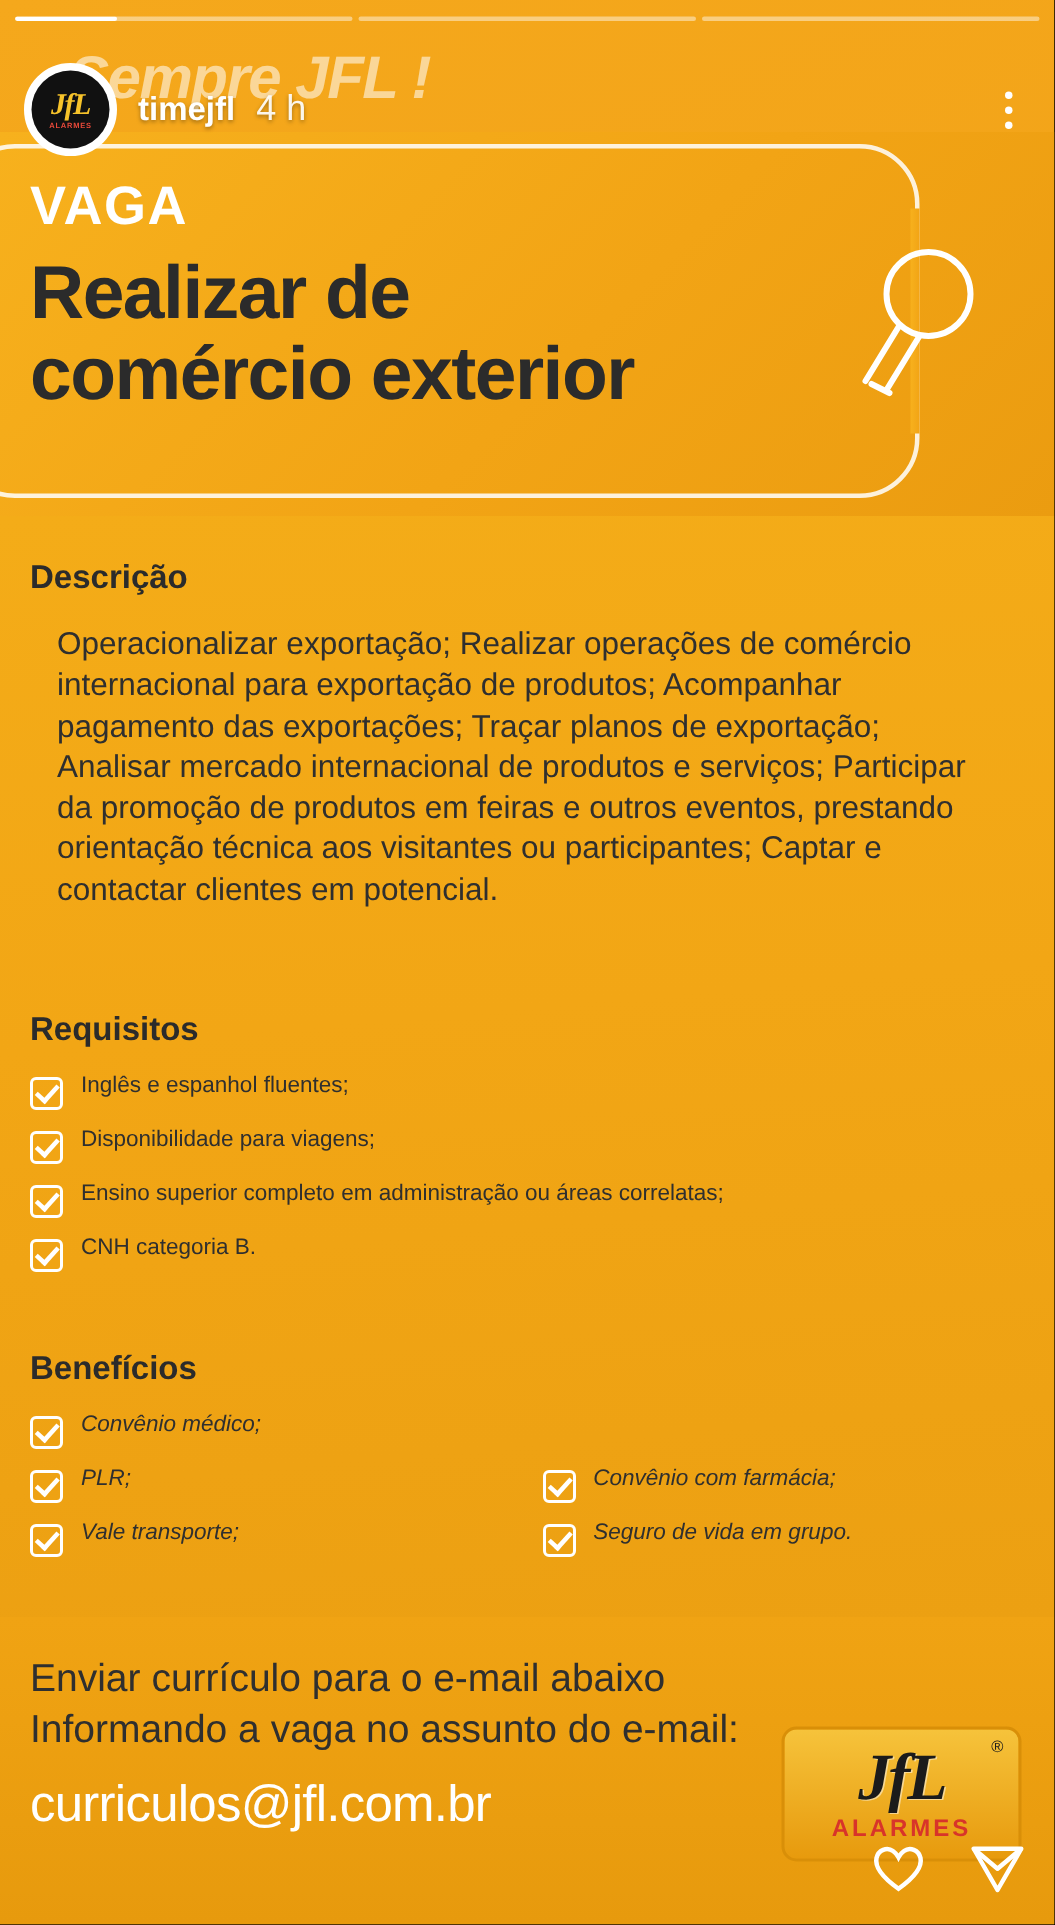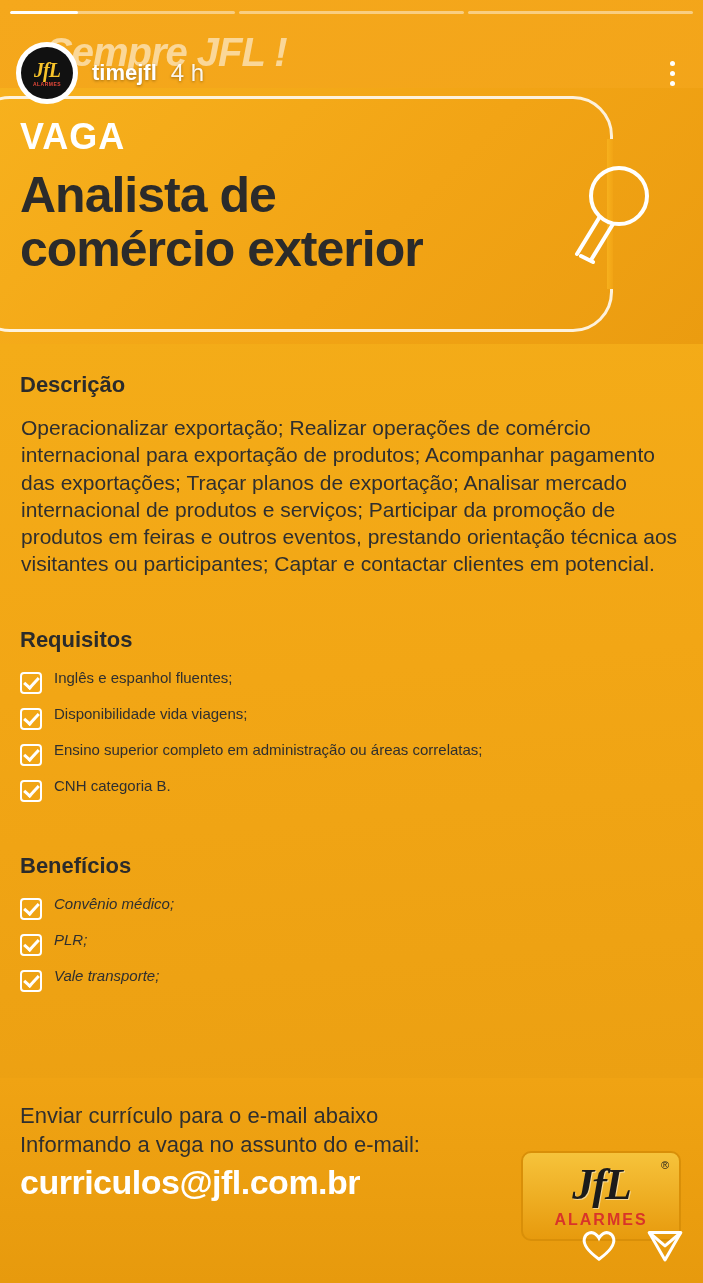--- a/index.html
+++ b/index.html
@@ -221,21 +221,21 @@
   .section-title {
     font-size: 22px;
     font-weight: bold;
     color: #2b2b2b;
     margin: 0 0 16px 0;
   }
   .desc-text {
     font-size: 21px;
     line-height: 1.30;
     color: #2f2f2f;
-    margin: 1px;
+    margin: 18px;
   }
   .gap-lg { height: 48px; }
   .gap-md { height: 40px; }
 
   .req-list { margin: 0; padding: 0; list-style: none; }
   .req-item {
     display: flex;
     align-items: flex-start;
     gap: 12px;
     margin-bottom: 11px;
@@ -275,29 +275,29 @@
     position: absolute;
     left: 0;
     right: 0;
     bottom: 0;
     height: 205px;
     background: linear-gradient(180deg, #f0a313 0%, #e79a0d 100%);
     padding: 24px 20px 0 20px;
     box-sizing: border-box;
   }
   .footer-line {
-    font-size: 22px;
+    font-size: 26px;
     color: #2f2f2f;
     line-height: 1.30;
   }
   .footer-email {
     font-size: 34px;
-    font-weight: bold;
+    font-weight: normal;
     color: #ffffff;
-    margin-top: 4px;
+    margin-top: 14px;
     letter-spacing: -0.5px;
   }
   .footer-logo {
     position: absolute;
     right: 22px;
     bottom: 42px;
     width: 156px;
     height: 86px;
     border-radius: 10px;
     background: linear-gradient(180deg,#f6c33b 0%, #e79a0d 100%);
@@ -372,21 +372,21 @@
         <span></span>
         <span></span>
     </div>
   </div>
 
   <div class="banner">
     <div class="banner-frame"></div>
     <div class="banner-content">
       <div class="vaga-label">VAGA</div>
       <div class="vaga-title">
-        <div>Analista de</div>
+        <div>Realizar de</div>
         <div>comércio exterior</div>
       </div>
     </div>
     <svg class="magnifier" viewBox="0 0 92 110">
       <circle cx="46" cy="38" r="28" fill="none" stroke="#ffffff" stroke-width="4"></circle>
       <line x1="26" y1="60" x2="4" y2="96" stroke="#ffffff" stroke-width="4" stroke-linecap="round"></line>
       <line x1="40" y1="66" x2="18" y2="102" stroke="#ffffff" stroke-width="4" stroke-linecap="round"></line>
       <line x1="8" y1="98" x2="20" y2="104" stroke="#ffffff" stroke-width="4" stroke-linecap="round"></line>
     </svg>
   </div>
@@ -399,21 +399,21 @@
     <div class="gap-lg"></div>
 
     <div class="section-title">Requisitos</div>
     <ul class="req-list">
       <li class="req-item">
         <span class="check"></span>
         <span>Inglês e espanhol fluentes;</span>
       </li>
       <li class="req-item">
         <span class="check"></span>
-        <span>Disponibilidade vida viagens;</span>
+        <span>Disponibilidade para viagens;</span>
       </li>
       <li class="req-item">
         <span class="check"></span>
         <span>Ensino superior completo em administração ou áreas correlatas;</span>
       </li>
       <li class="req-item">
         <span class="check"></span>
         <span>CNH categoria B.</span>
       </li>
     </ul>
@@ -431,20 +431,32 @@
           <li class="req-item">
             <span class="check"></span>
             <span>PLR;</span>
           </li>
           <li class="req-item">
             <span class="check"></span>
             <span>Vale transporte;</span>
           </li>
         </ul>
       </div>
+      <div class="benefits-col right">
+        <ul class="req-list">
+          <li class="req-item">
+            <span class="check"></span>
+            <span>Convênio com farmácia;</span>
+          </li>
+          <li class="req-item">
+            <span class="check"></span>
+            <span>Seguro de vida em grupo.</span>
+          </li>
+        </ul>
+      </div>
     </div>
   </div>
 
   <div class="footer">
     <div class="footer-line">Enviar currículo para o e-mail abaixo</div>
     <div class="footer-line">Informando a vaga no assunto do e-mail:</div>
     <div class="footer-email">curriculos@jfl.com.br</div>
     <div class="footer-logo">
       <div class="reg-mark">®</div>
       <div class="footer-logo-text">JfL</div>

